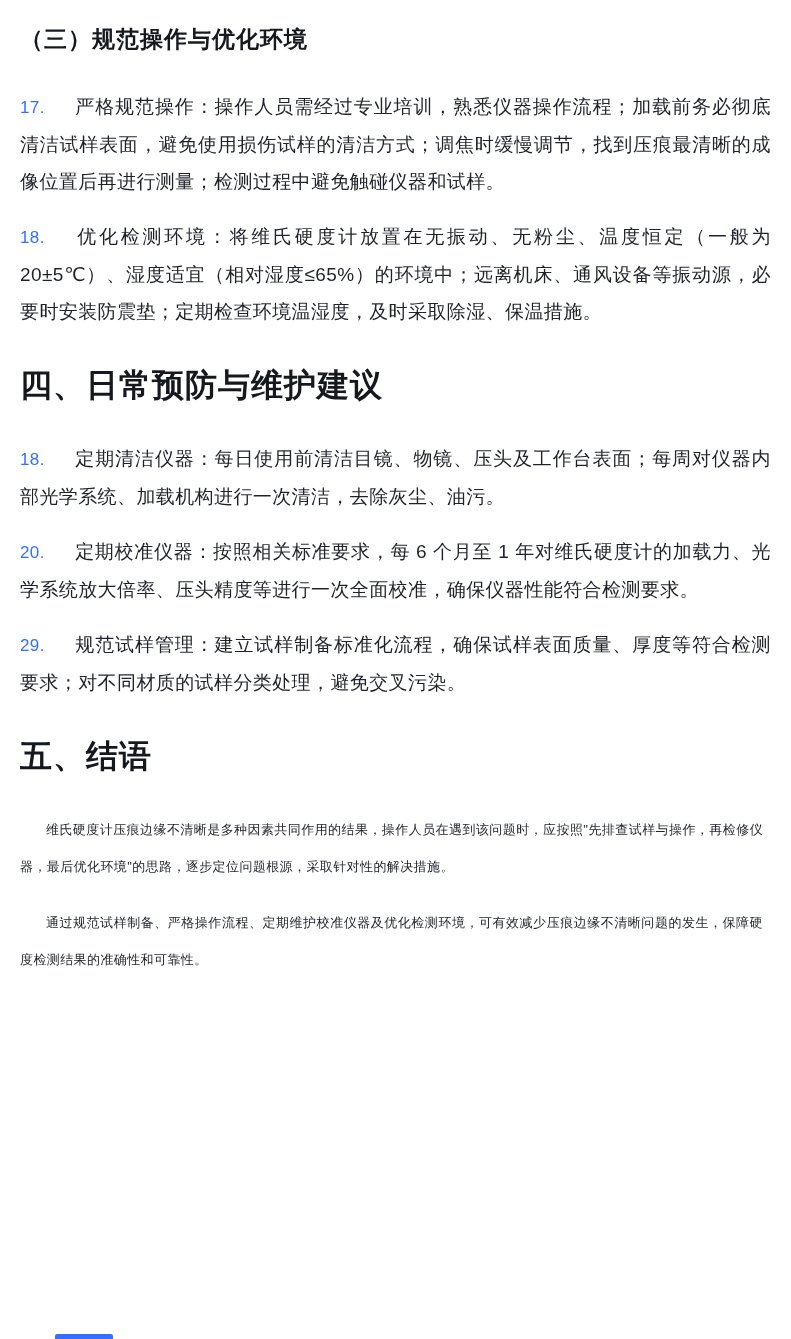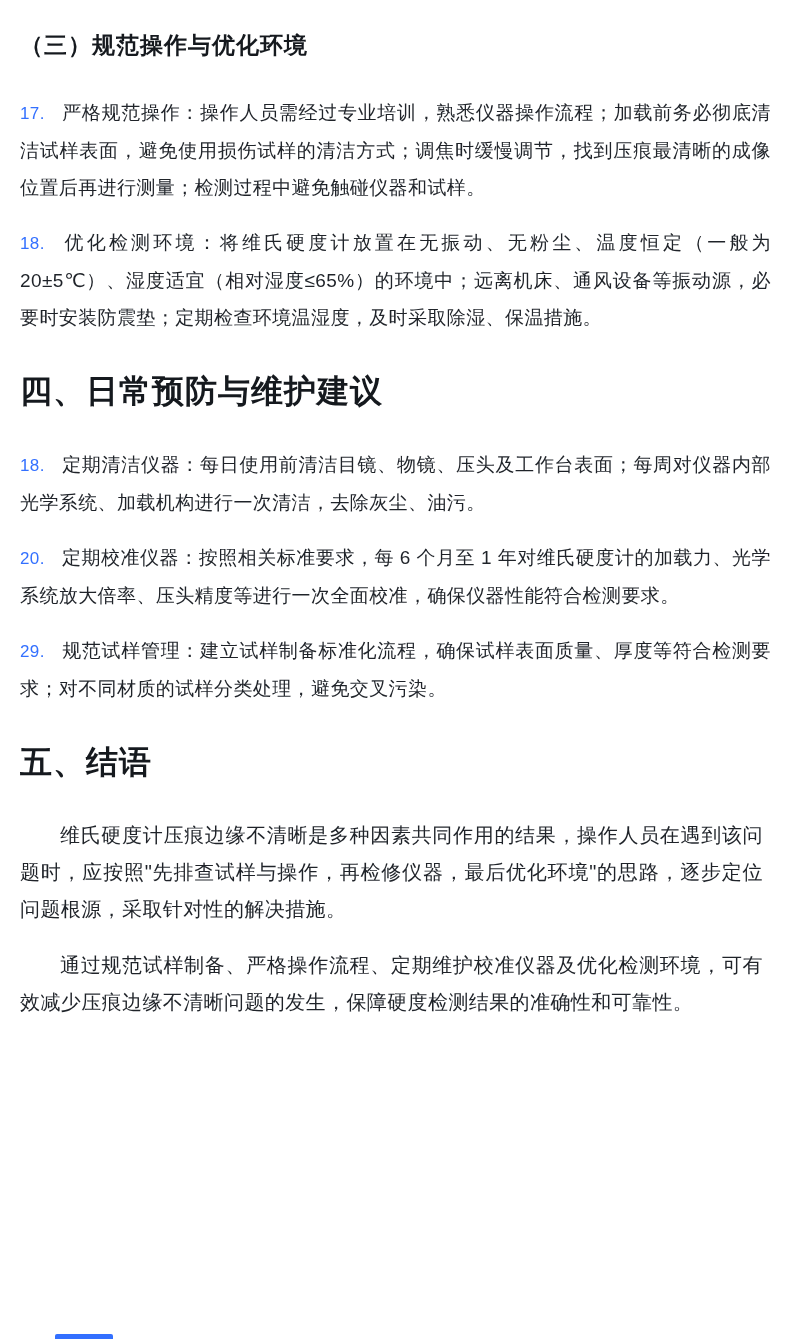--- a/index.html
+++ b/index.html
@@ -11,21 +11,21 @@
     width: 791px;
     height: 1339px;
     overflow: hidden;
     font-family: "Liberation Sans", "DejaVu Sans", sans-serif;
     color: #1f2329;
     position: relative;
   }
   .page {
     position: relative;
     width: 751px;
-    padding: 30px 20px 0 20px;
+    padding: 24px 20px 0 20px;
   }
   h3.sub-heading {
     font-size: 23px;
     font-weight: 700;
     line-height: 30px;
     letter-spacing: 1px;
     margin: 0 0 34px 0;
     color: #15191e;
   }
   h2.main-heading {
@@ -39,24 +39,24 @@
   p.list-item {
     font-size: 19px;
     line-height: 37px;
     letter-spacing: 0.4px;
     margin: 0 0 18px 0;
     text-align: justify;
   }
   p.list-item .num {
     color: #3370ff;
     font-size: 17px;
-    margin-right: 17px;
+    margin-right: 30px;
   }
   p.closing-paragraph {
-    font-size: 20px;
+    font-size: 13px;
     line-height: 37px;
     letter-spacing: 0.4px;
     margin: 0 8px 19px 0;
     text-indent: 2em;
     text-align: justify;
   }
   .bottom-blue-bar {
     position: absolute;
     left: 55px;
     bottom: 0;

